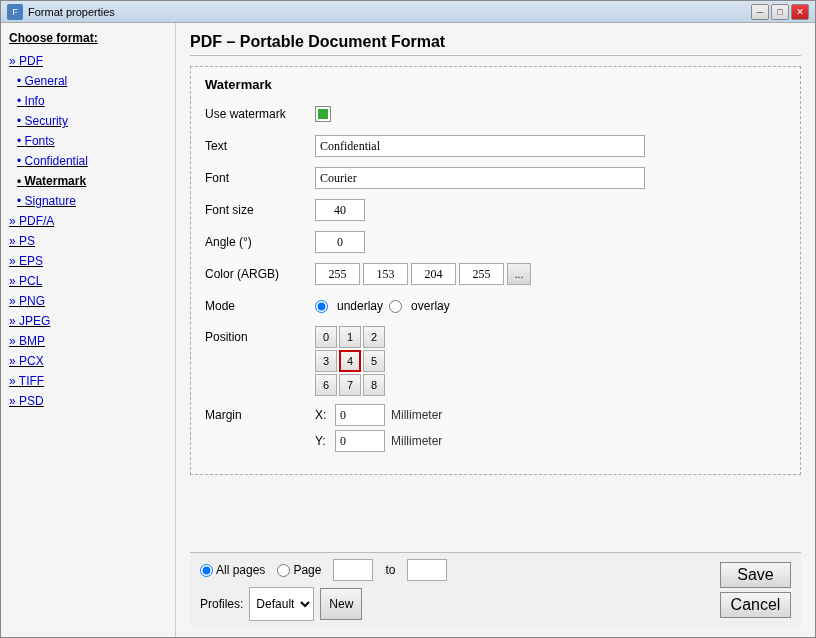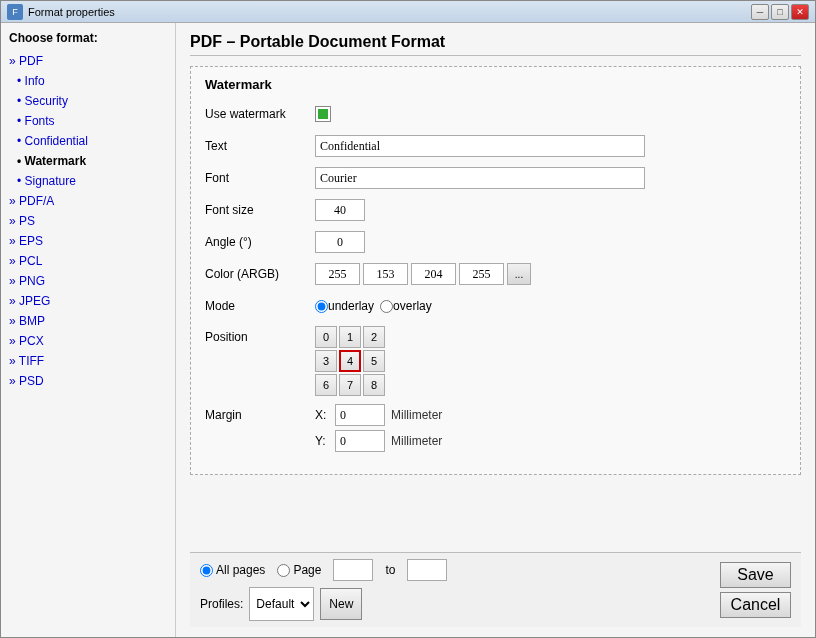--- a/index.html
+++ b/index.html
@@ -63,20 +63,21 @@
     }
 
     
     .sidebar {
       width: 175px;
       background: #f5f5f5;
       border-right: 1px solid #ccc;
       padding: 8px 4px;
       overflow-y: auto;
       flex-shrink: 0;
+      text-decoration: underline;
     }
     .sidebar-title {
       font-weight: bold;
       font-size: 12px;
       color: #000;
       margin-bottom: 6px;
       padding-left: 4px;
     }
     .sidebar-item {
       padding: 1px 4px 1px 12px;
@@ -184,21 +185,21 @@
       border: 1px solid #aaa;
       background: linear-gradient(to bottom, #f0f0f0, #d8d8d8);
       cursor: pointer;
       font-size: 10px;
       display: flex; align-items: center; justify-content: center;
     }
     .radio-group {
       display: flex; align-items: center; gap: 6px;
     }
     .radio-group label {
-      display: flex; align-items: center; gap: 0; cursor: pointer;
+      display: flex; align-items: center; gap: 9px; cursor: pointer;
     }
     input[type="radio"] { cursor: pointer; }
     
     
     .position-grid {
       display: flex;
       flex-direction: column;
       gap: 2px;
     }
     .position-row {
@@ -300,20 +301,21 @@
       <button class="tb-btn close">✕</button>
     </div>
   </div>
 
   <div class="main-content">
 
     <div class="sidebar">
       <div class="sidebar-title">Choose format:</div>
 
       <div class="sidebar-item top-level"><span>PDF</span></div>
+      <div class="sidebar-item sub"><span>General</span></div>
       <div class="sidebar-item sub"><span>Info</span></div>
       <div class="sidebar-item sub"><span>Security</span></div>
       <div class="sidebar-item sub"><span>Fonts</span></div>
       <div class="sidebar-item sub"><span>Confidential</span></div>
       <div class="sidebar-item sub active"><span>Watermark</span></div>
       <div class="sidebar-item sub"><span>Signature</span></div>
       <div class="sidebar-item top-level"><span>PDF/A</span></div>
       <div class="sidebar-item top-level"><span>PS</span></div>
       <div class="sidebar-item top-level"><span>EPS</span></div>
       <div class="sidebar-item top-level"><span>PCL</span></div>

